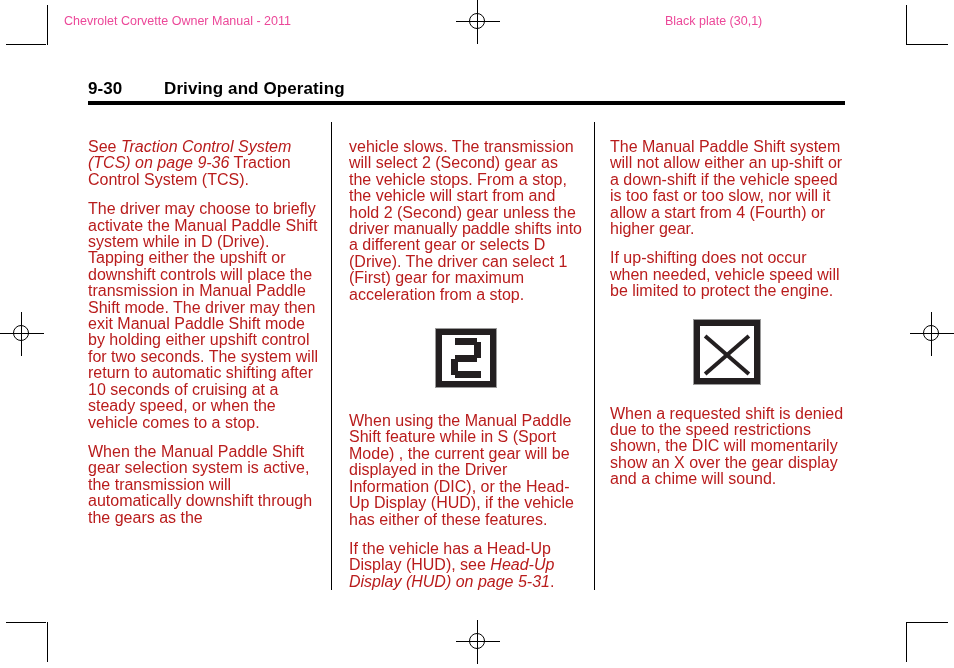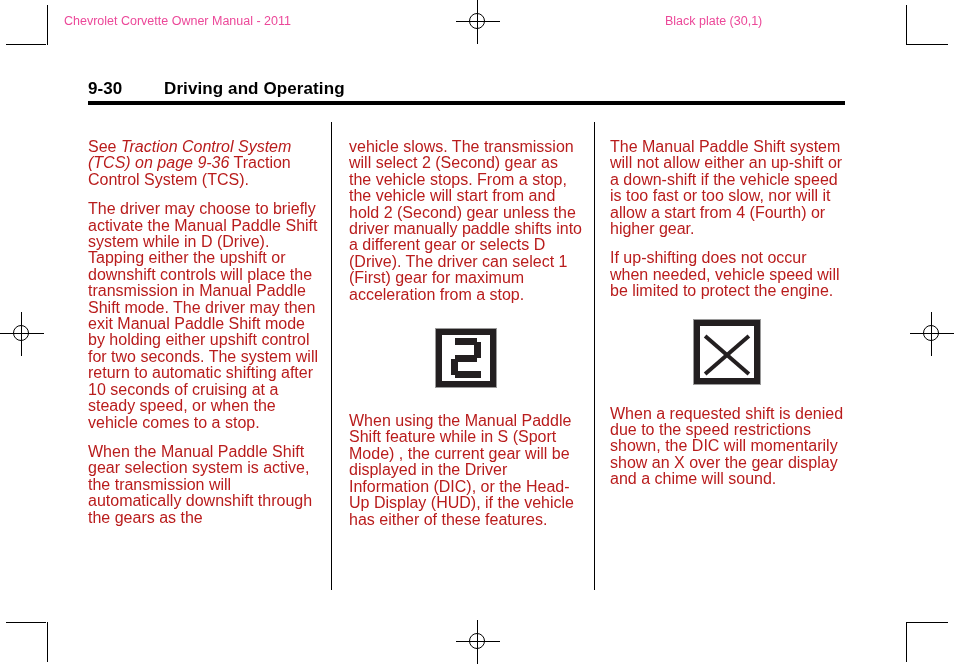--- a/index.html
+++ b/index.html
@@ -193,20 +193,21 @@
           <div class="seg2">
             <span class="seg-a"></span>
             <span class="seg-b"></span>
             <span class="seg-g"></span>
             <span class="seg-e"></span>
             <span class="seg-d"></span>
           </div>
         </div>
       </div>
       <p>When using the Manual Paddle Shift feature while in S (Sport Mode) , the current gear will be displayed in the Driver Information (DIC), or the Head-Up Display (HUD), if the vehicle has either of these features.</p>
+      <p>If the vehicle has a Head-Up Display (HUD), see <em>Head-Up Display (HUD) on page 5-31</em>.</p>
     </div>
   <div class="column" style="left:610px;">
       <p>The Manual Paddle Shift system will not allow either an up-shift or a down-shift if the vehicle speed is too fast or too slow, nor will it allow a start from 4 (Fourth) or higher gear.</p>
       <p>If up-shifting does not occur when needed, vehicle speed will be limited to protect the engine.</p>
       <div class="icon-block" style="margin-top: 20px; margin-bottom: 22px;">
         <div class="gear-box" style="width: 66px; height: 64px; margin: 0px auto; padding: 3px 0px 0px;">
           <div class="xmark">
             <span class="x1"></span>
             <span class="x2"></span>
           </div>

